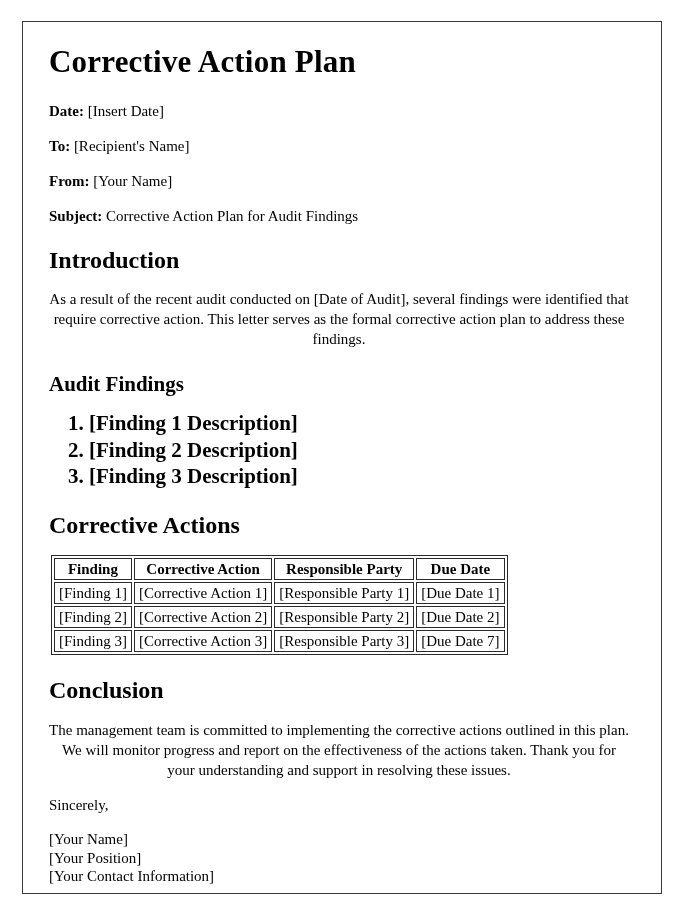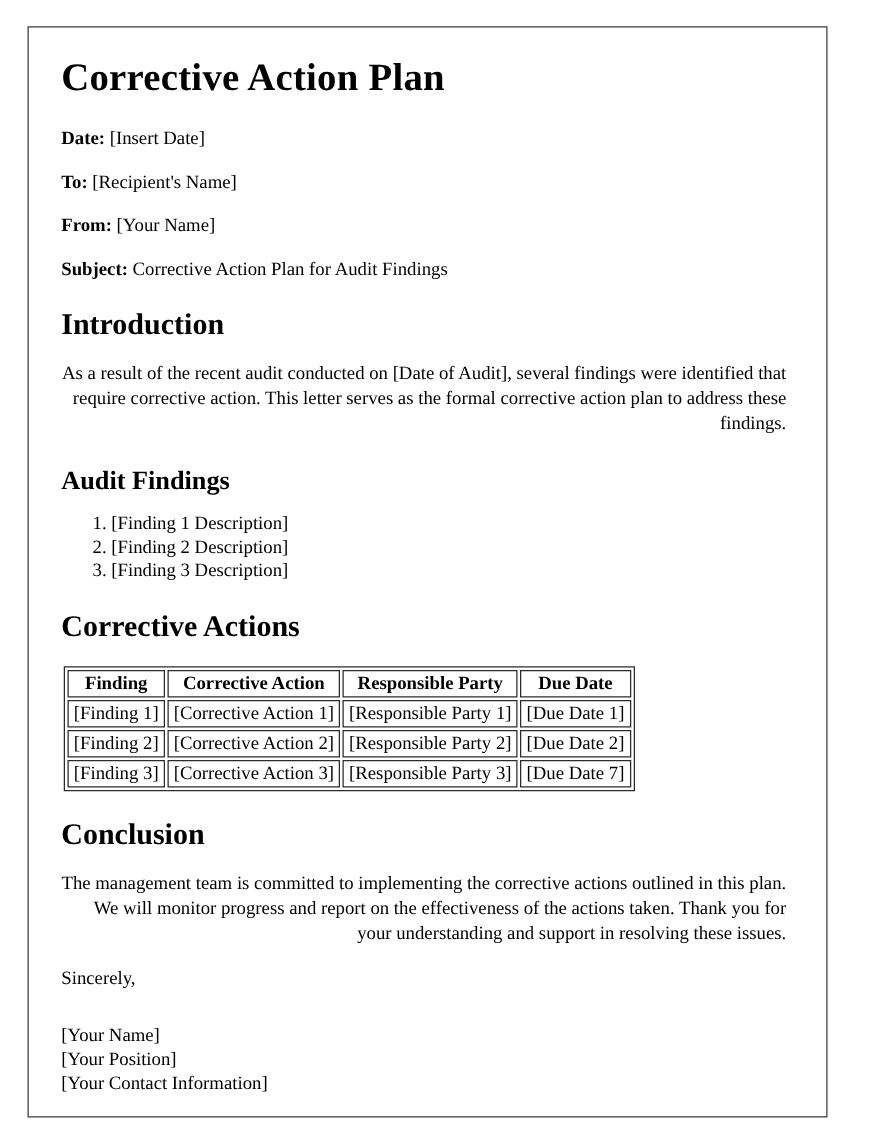--- a/index.html
+++ b/index.html
@@ -63,28 +63,29 @@
     font-size: 21px;
     font-weight: bold;
     line-height: 1.15;
     margin: 22px 0 14px 0;
   }
 
   p.body-text {
     font-size: 15px;
     line-height: 1.32;
     margin: 0 0 14px 0;
-    text-align: right;
+    text-align: center;
   }
 
   ol.findings-list {
     margin: 0 0 14px 0;
     padding-left: 40px;
-    font-size: 15px;
+    font-size: 21px;
     line-height: 1.27;
+    font-weight: bold;
   }
   ol.findings-list li {
     margin: 0;
     padding: 0;
   }
 
   table.actions-table {
     border-collapse: separate;
     border-spacing: 2px;
     border: 1px solid #2b2b2b;
@@ -102,21 +103,21 @@
     font-weight: bold;
     text-align: center;
   }
   table.actions-table td {
     text-align: left;
   }
 
   .sign-off {
     font-size: 15px;
     line-height: 1.3;
-    margin: 16px 0 27px 0;
+    margin: 16px 0 14px 0;
   }
   .signature-block {
     font-size: 15px;
     line-height: 1.25;
     margin: 0;
   }
   .signature-block div {
     margin: 0;
   }
 </style>

